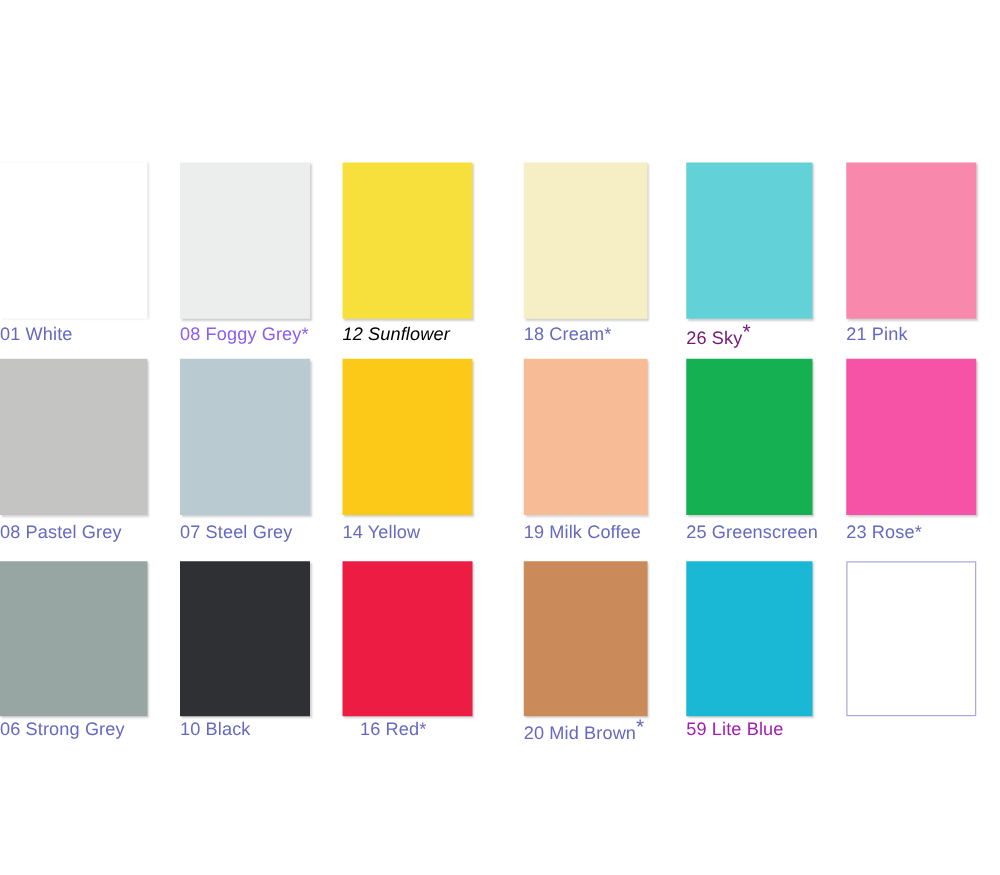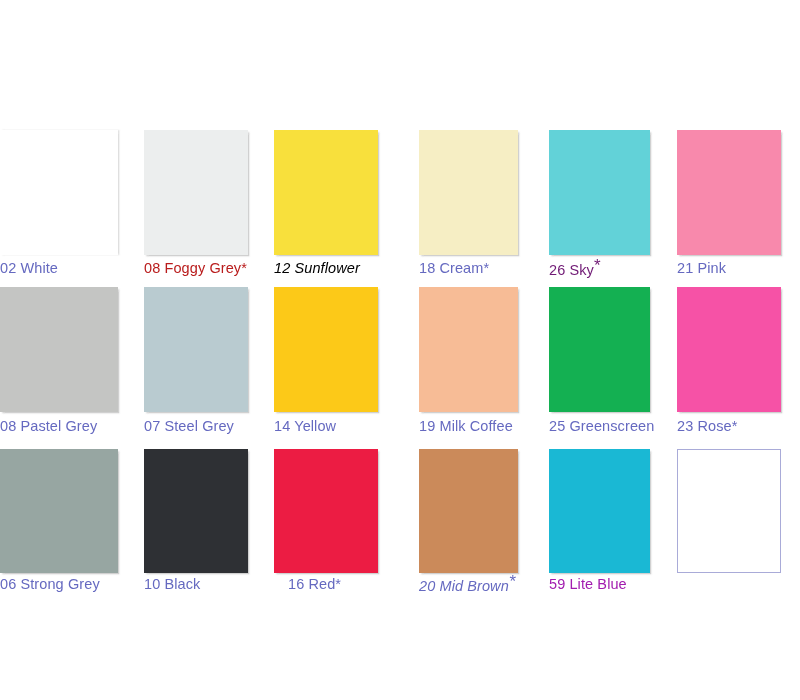--- a/index.html
+++ b/index.html
@@ -70,25 +70,25 @@
     font-size: 17px;
   }
 </style>
 </head>
 <body>
 
 <div id="swatch-chart">
     <div class="swatch-cell" style="left: 0px; top: 130px; width: 118px;">
       <div class="swatch-chip chip-white" style="height: 125px;"></div>
     </div>
-    <div class="swatch-label" style="left: 0px; top: 261px; color: rgb(101, 105, 192);">02 White</div>
+    <div class="swatch-label" style="left: 0px; top: 261px; color: rgb(101, 105, 192);">01 White</div>
     <div class="swatch-cell" style="left: 144px; top: 130px; width: 104px;">
       <div class="swatch-chip has-shadow" style="height: 125px; background: rgb(236, 238, 238);"></div>
     </div>
-    <div class="swatch-label" style="left: 144px; top: 261px; color: #b91c1c;">08 Foggy Grey<span class="star">*</span></div>
+    <div class="swatch-label" style="left: 144px; top: 261px; color: #8b5cf6;">08 Foggy Grey<span class="star">*</span></div>
     <div class="swatch-cell" style="left: 274px; top: 130px; width: 104px;">
       <div class="swatch-chip has-shadow" style="height: 125px; background: rgb(248, 224, 60);"></div>
     </div>
     <div class="swatch-label" style="left: 274px; top: 261px; color: #000000; font-style: italic;">12 Sunflower</div>
     <div class="swatch-cell" style="left: 419px; top: 130px; width: 99px;">
       <div class="swatch-chip has-shadow" style="height: 125px; background: rgb(246, 238, 196);"></div>
     </div>
     <div class="swatch-label" style="left: 419px; top: 261px; color: rgb(101, 105, 192);">18 Cream<span class="star">*</span></div>
     <div class="swatch-cell" style="left: 549px; top: 130px; width: 101px;">
       <div class="swatch-chip has-shadow" style="height: 125px; background: rgb(98, 210, 216);"></div>
@@ -130,21 +130,21 @@
       <div class="swatch-chip has-shadow" style="height: 124px; background: rgb(46, 48, 52);"></div>
     </div>
     <div class="swatch-label" style="left: 144px; top: 577px; color: rgb(101, 105, 192);">10 Black</div>
     <div class="swatch-cell" style="left: 274px; top: 449px; width: 104px;">
       <div class="swatch-chip has-shadow" style="height: 124px; background: rgb(236, 28, 67);"></div>
     </div>
     <div class="swatch-label" style="left: 274px; top: 577px; color: rgb(101, 105, 192); margin-left: 14px;">16 Red<span class="star">*</span></div>
     <div class="swatch-cell" style="left: 419px; top: 449px; width: 99px;">
       <div class="swatch-chip has-shadow" style="height: 124px; background: rgb(203, 138, 90);"></div>
     </div>
-    <div class="swatch-label" style="left: 419px; top: 577px; color: rgb(101, 105, 192); font-style: italic;">20 Mid Brown<span class="star raised">*</span></div>
+    <div class="swatch-label" style="left: 419px; top: 577px; color: rgb(101, 105, 192);">20 Mid Brown<span class="star raised">*</span></div>
     <div class="swatch-cell" style="left: 549px; top: 449px; width: 101px;">
       <div class="swatch-chip has-shadow" style="height: 124px; background: rgb(26, 184, 212);"></div>
     </div>
     <div class="swatch-label" style="left: 549px; top: 577px; color: #a21caf;">59 Lite Blue</div>
     <div class="swatch-cell" style="left: 677px; top: 449px; width: 104px;">
       <div class="swatch-chip outline-only" style="height: 124px;"></div>
     </div>
   </div>
 
 </body></html>

